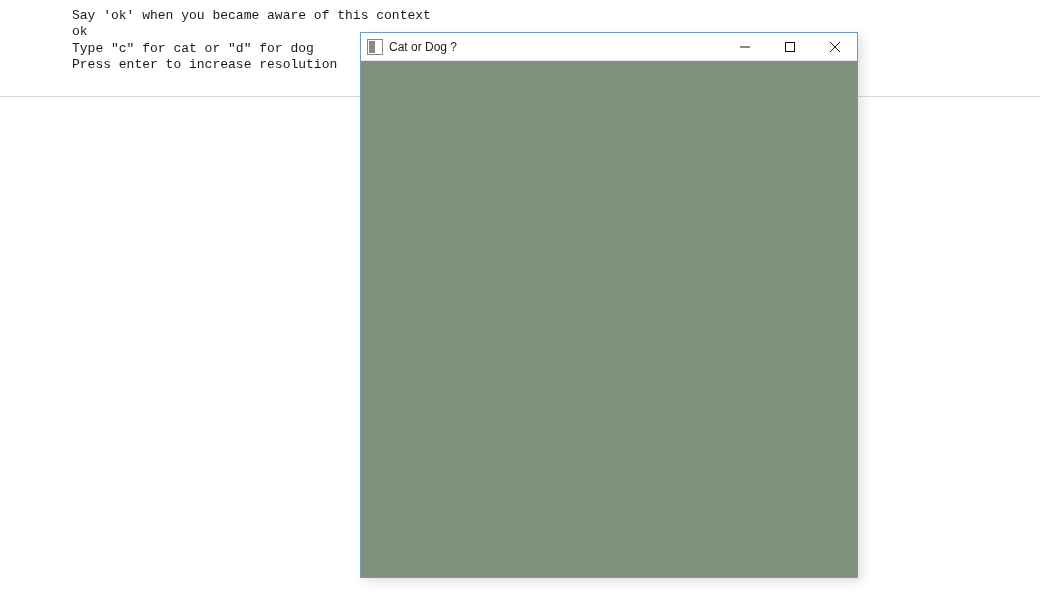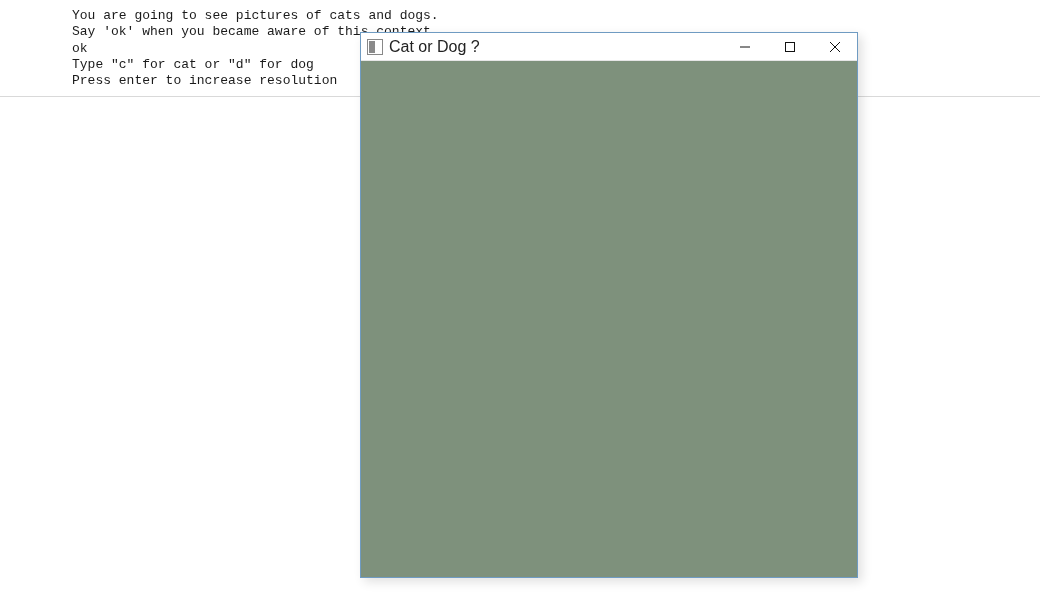--- a/index.html
+++ b/index.html
@@ -47,21 +47,21 @@
       box-shadow: 4px 4px 10px rgba(0,0,0,0.12);
     }
     .titlebar {
       height: 28px;
       width: 100%;
       background: #ffffff;
       display: flex;
       align-items: center;
       padding-left: 6px;
       font-family: "Segoe UI", Arial, sans-serif;
-      font-size: 16px;
+      font-size: 12px;
       color: #222;
       border-bottom: 1px solid #e6e6e6;
     }
     .app-icon {
       width: 16px;
       height: 16px;
       margin-right: 6px;
       display: inline-block;
       position: relative;
       background: #ffffff;
@@ -101,21 +101,20 @@
     .content {
       width: 100%;
       height: calc(100% - 28px);
       background: #7e917c;
     }
   </style>
 </head>
 <body>
 
 <div class="console-area">
-  <div class="console-line">You are going to see pictures of cats and dogs.</div>
   <div class="console-line">Say 'ok' when you became aware of this context</div>
   <div class="console-line">ok</div>
   <div class="console-line">Type "c" for cat or "d" for dog</div>
   <div class="console-line">Press enter to increase resolution</div>
 </div>
 
 <div class="divider"></div>
 
 <div class="window">
   <div class="titlebar">

